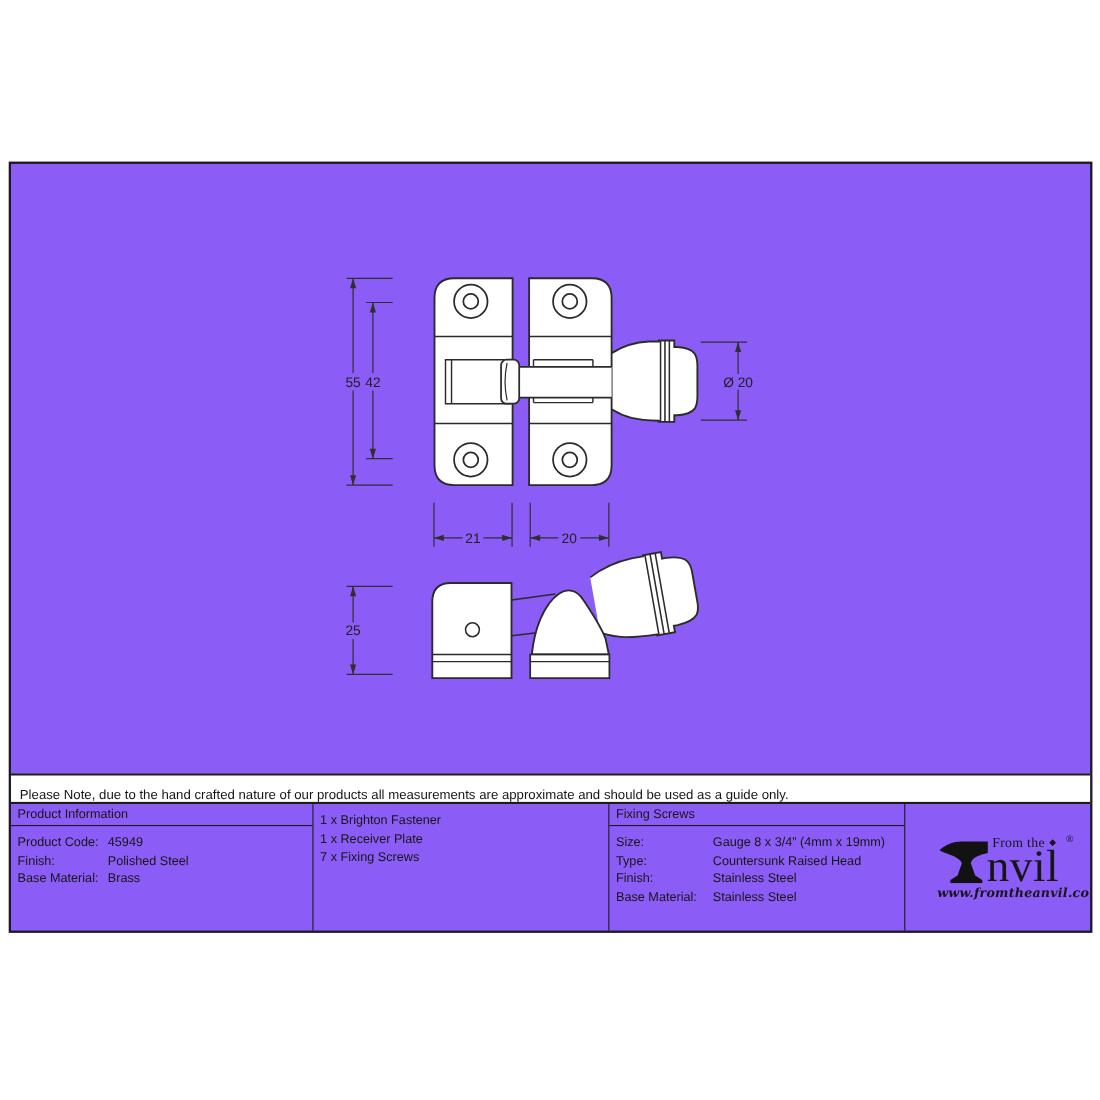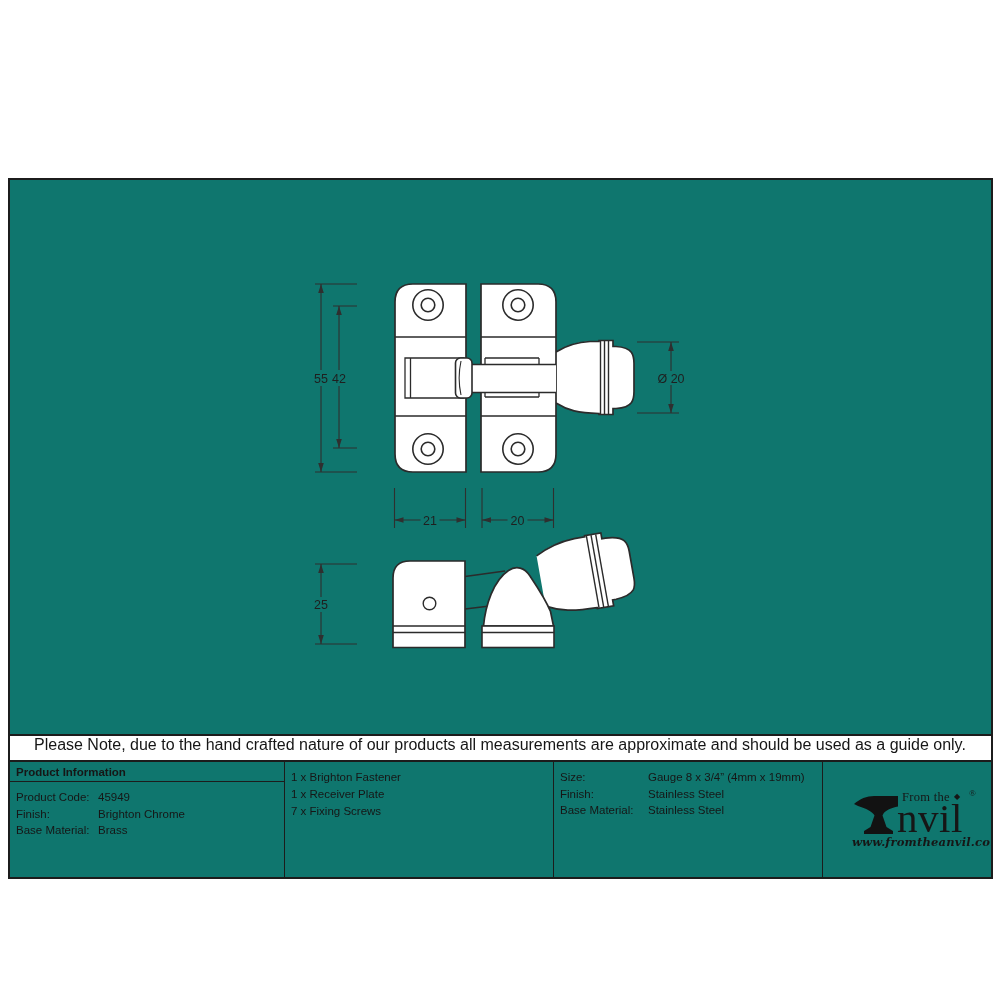--- a/index.html
+++ b/index.html
@@ -1,26 +1,26 @@
 <!DOCTYPE html>
 <html><head>
 <meta charset="utf-8">
 <style>
   html,body{margin:0;padding:0;background:#ffffff;}
   body{width:1000px;height:1000px;position:relative;font-family:"Liberation Sans",sans-serif;color:#161616;}
-  .page-box{position:absolute;left:8px;top:147px;width:981px;height:697px;border:2px solid #1c1c1c;background:#0f766e;margin-top:31px;}
+  .page-box{position:absolute;left:8px;top:147px;width:981px;height:697px;border:2px solid #1c1c1c;background:#8b5cf6;}
   svg.drawing{position:absolute;left:0;top:0;display:block;}
   svg text{font-family:"Liberation Sans",sans-serif;font-size:12.5px;fill:#1f1f1f;text-anchor:middle;}
   .note-bar{position:absolute;left:0;top:554px;width:100%;height:28px;box-sizing:border-box;
-    border-top:2px solid #1c1c1c;border-bottom:2px solid #1c1c1c;display:flex;align-items:flex-start;
-    padding-left:24px;font-size:16px;background:#fff;}
+    border-top:2px solid #1c1c1c;border-bottom:2px solid #1c1c1c;display:flex;align-items:flex-end;
+    padding-left:8px;font-size:12px;background:#fff;}
   .spec-table{position:absolute;left:0;top:582px;right:0;bottom:0;display:flex;font-size:11.5px;}
   .col{box-sizing:border-box;border-right:1.6px solid #1c1c1c;position:relative;}
   .col:last-child{border-right:none;}
-  .col-header{height:20px;box-sizing:border-box;border-bottom:1.6px solid #1c1c1c;display:flex;align-items:center;padding-left:6px;font-weight:bold;}
+  .col-header{height:20px;box-sizing:border-box;border-bottom:1.6px solid #1c1c1c;display:flex;align-items:center;padding-left:6px;}
   .col-body{padding:7px 4px 0 6px;}
   .kv{display:grid;grid-template-columns:82px 1fr;line-height:16.5px;}
   .col-fixing .kv{grid-template-columns:88px 1fr;}
   .kv .v{padding-right:8px;}
   .items div{line-height:16.8px;}
   .col-product{width:275px;}
   .col-pack{width:269px;}
   .col-fixing{width:269px;}
   .logo-cell{flex:1;position:relative;overflow:hidden;}
   .anvil-glyph{position:absolute;left:30px;top:32px;}
@@ -156,42 +156,47 @@
 
     <div class="col col-product">
       <div class="col-header">Product Information</div>
       <div class="col-body">
         <div class="kv">
           <span>Product Code:</span>
           <span class="v">45949</span>
         </div>
         <div class="kv">
           <span>Finish:</span>
-          <span class="v">Brighton Chrome</span>
+          <span class="v">Polished Steel</span>
         </div>
         <div class="kv">
           <span>Base Material:</span>
           <span class="v">Brass</span>
         </div>
       </div>
     </div>
 
     <div class="col col-pack">
       <div class="col-body items">
         <div>1 x Brighton Fastener</div>
         <div>1 x Receiver Plate</div>
         <div>7 x Fixing Screws</div>
       </div>
     </div>
 
     <div class="col col-fixing">
+      <div class="col-header">Fixing Screws</div>
       <div class="col-body">
         <div class="kv">
           <span>Size:</span>
           <span class="v">Gauge 8 x 3/4” (4mm x 19mm)</span>
+        </div>
+        <div class="kv">
+          <span>Type:</span>
+          <span class="v">Countersunk Raised Head</span>
         </div>
         <div class="kv">
           <span>Finish:</span>
           <span class="v">Stainless Steel</span>
         </div>
         <div class="kv">
           <span>Base Material:</span>
           <span class="v">Stainless Steel</span>
         </div>
       </div>

